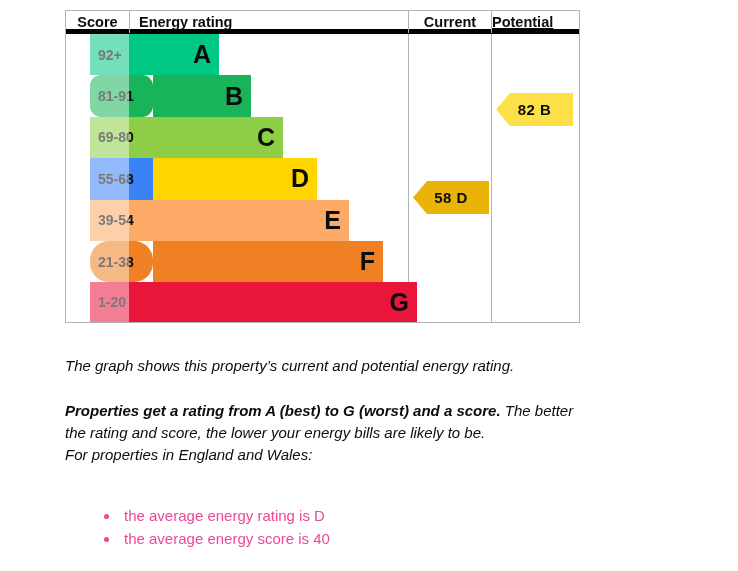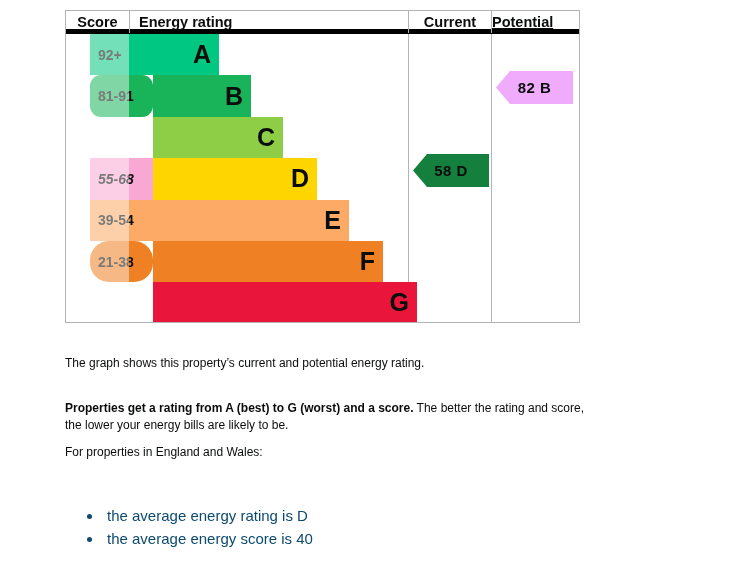--- a/index.html
+++ b/index.html
@@ -70,30 +70,30 @@
     font-size:15px;font-weight:bold;color:#0b0c0c;
     letter-spacing:0.5px;
     clip-path:polygon(14px 0,100% 0,100% 100%,14px 100%,0 50%);
   }
   .marker-current{left:347px;width:76px;}
   .marker-potential{left:430px;width:77px;}
 
   
   .prose{
     position:absolute;left:65px;width:560px;
-    font-size:12px;line-height:1.45;color:#0b0c0c;
+    font-size:15px;line-height:1.45;color:#0b0c0c;font-style:italic;
   }
   #para-graph-shows{top:355px;}
   #para-rating-explainer{top:400px;width:525px;}
   #para-region{top:444px;}
   .bold{font-weight:bold;}
   #average-list{
-    position:absolute;left:65px;top:505px;
+    position:absolute;left:82px;top:505px;
     margin:0;padding-left:38px;
-    font-size:15px;line-height:1.5;color:#0c4a6e;
+    font-size:15px;line-height:1.5;color:#ec4899;
     list-style:disc;
   }
   #average-list li{margin:0;padding-left:4px;}
 </style>
 </head>
 <body>
 
 <div id="epc-chart">
 
   <div class="hdr-row">
@@ -114,56 +114,58 @@
   </div>
 
   <div class="band-row" style="top:64.4px;">
     <div class="band-score" style="background:#19b459;border-radius:11px;">81-91</div>
     <div class="band-bar" style="width:98px;background:#19b459;">
       <span class="band-letter">B</span>
     </div>
   </div>
 
   <div class="band-row" style="top:105.8px;">
+    <div class="band-score" style="background:#8dce46;">69-80</div>
     <div class="band-bar" style="width:130px;background:#8dce46;">
       <span class="band-letter">C</span>
     </div>
   </div>
 
   <div class="band-row" style="top:147.2px;">
-    <div class="band-score" style="background:#f9a8d4;font-style:italic;">55-68</div>
+    <div class="band-score" style="background:#3b82f6;">55-68</div>
     <div class="band-bar" style="width:164px;background:#ffd500;">
       <span class="band-letter">D</span>
     </div>
   </div>
 
   <div class="band-row" style="top:188.6px;padding-left:44px;">
     <div class="band-score" style="background:#fcaa65;">39-54</div>
     <div class="band-bar" style="width:196px;background:#fcaa65;">
       <span class="band-letter">E</span>
     </div>
   </div>
 
   <div class="band-row" style="top:230px;">
     <div class="band-score" style="background:#ef8023;border-radius:19px;">21-38</div>
     <div class="band-bar" style="width:230px;background:#ef8023;">
       <span class="band-letter">F</span>
     </div>
   </div>
 
   <div class="band-row" style="top:271.4px;height:40px;">
+    <div class="band-score" style="background:#e9153b;">1-20</div>
     <div class="band-bar" style="width:264px;background:#e9153b;">
       <span class="band-letter">G</span>
     </div>
   </div>
 
   <div style="position:absolute;left:0;top:23px;width:63px;height:288px;background:rgba(255,255,255,0.45);pointer-events:none;"></div>
 
-  <div class="marker marker-current" style="top:143px;background:#15803d;">58  D</div>
-  <div class="marker marker-potential" style="top:60px;background:#f0abfc;">82  B</div>
+  <div class="marker marker-current" style="top:170px;background:#eab308;">58  D</div>
+  <div class="marker marker-potential" style="top:82px;background:#fde047;">82  B</div>
 </div>
 
 <div class="prose" id="para-graph-shows">The graph shows this property’s current and potential energy rating.</div>
 
 <div class="prose" id="para-rating-explainer"><span class="bold">Properties get a rating from A (best) to G (worst) and a score.</span><span> The better the rating and score, the lower your energy bills are likely to be.</span></div>
 
 <div class="prose" id="para-region">For properties in England and Wales:</div>
 
 <ul id="average-list">
   <li>the average energy rating is D</li>

